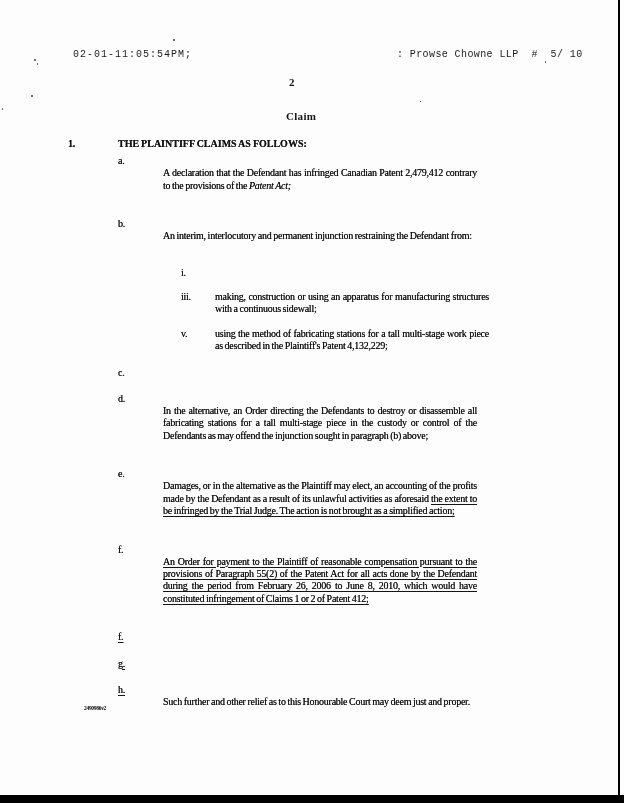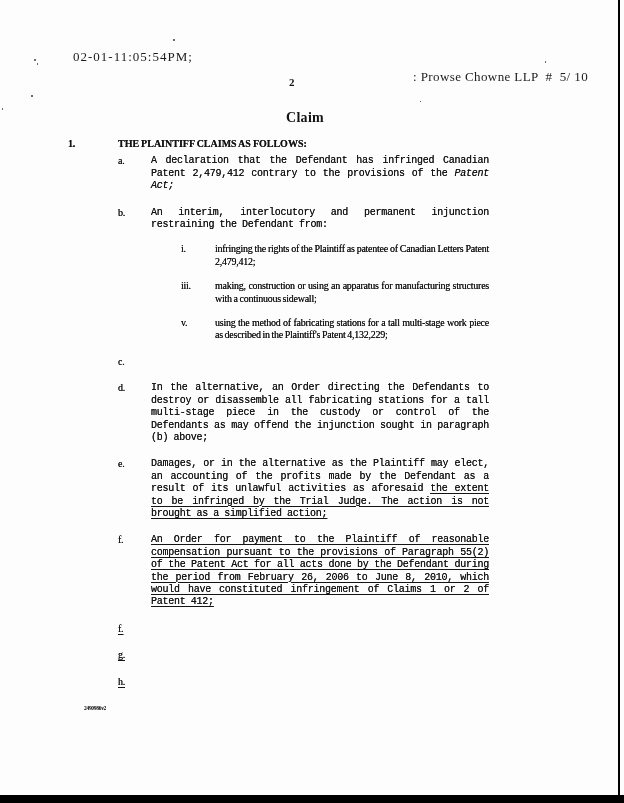--- a/index.html
+++ b/index.html
@@ -6,37 +6,37 @@
   body{
     width:624px;height:803px;position:relative;overflow:hidden;
     background:#ffffff;
     font-family:"Liberation Serif", serif;
     color:#141414;
   }
   .sheet{position:absolute;inset:0;background:#fdfdfd;overflow:hidden;}
 
   
   .fax-header{position:absolute;top:49px;left:0;width:100%;height:12px;
-    font-family:Liberation Serif, serif;font-size:13px;color:#1c1c1c;}
+    font-family:Liberation Mono, monospace;font-size:10px;color:#1c1c1c;}
   .fax-left{position:absolute;left:73px;top:0;letter-spacing:1px;white-space:pre;}
-  .fax-right{position:absolute;left:413px;top:0;letter-spacing:0.4px;white-space:pre;margin-top:20px;}
+  .fax-right{position:absolute;left:397px;top:0;letter-spacing:0.4px;white-space:pre;}
 
   .page-number{position:absolute;top:76px;left:289px;font-size:11px;font-weight:bold;}
-  .section-heading{position:absolute;top:110px;left:286px;font-size:14px;font-weight:bold;letter-spacing:0.3px;}
+  .section-heading{position:absolute;top:110px;left:286px;font-size:11px;font-weight:bold;letter-spacing:0.3px;}
 
   
   .claims{position:absolute;top:138px;left:68px;width:421px;
     font-size:10px;line-height:12.4px;letter-spacing:-0.25px;word-spacing:-0.5px;
     text-shadow:0 0 .4px rgba(0,0,0,.85);}
   .row{display:flex;align-items:flex-start;}
   .row.main .lbl{width:50px;flex:none;font-weight:bold;}
   .row.main .title{font-weight:bold;letter-spacing:0;text-align:center;}
   .row.item{margin-top:14px;padding-left:50px;}
   .row.item .lbl{width:33px;flex:none;}
-  .row.item .txt{width:338px;margin:0;text-align:justify;font-family:Liberation Mono, monospace;}
+  .row.item .txt{width:338px;margin:12px;text-align:justify;}
   .row.item.first{margin-top:5px;}
   .row.sub{margin-top:12px;padding-left:113px;}
   .row.sub .lbl{width:34px;flex:none;}
   .row.sub .txt{width:274px;margin:0;text-align:justify;}
   .u{text-decoration:underline;text-underline-offset:1.5px;}
   .lbl.u-label{text-decoration:underline;text-underline-offset:1.5px;}
   em{font-style:italic;}
 
   .doc-stamp{position:absolute;left:84px;top:705px;font-size:5.5px;font-weight:bold;
     letter-spacing:-0.3px;color:#000;filter:blur(0.35px);}
@@ -78,21 +78,20 @@
       <p class="txt"><span>A declaration that the Defendant has infringed Canadian Patent 2,479,412 contrary to the provisions of the </span><em>Patent Act;</em></p>
     </div>
 
     <div class="row item">
       <span class="lbl">b.</span>
       <p class="txt">An interim, interlocutory and permanent injunction restraining the Defendant from:</p>
     </div>
 
     <div class="row sub">
       <span class="lbl">i.</span>
-      <p class="txt">infringing the rights of the Plaintiff as patentee of Canadian Letters Patent 2,479,412;</p>
     </div>
 
     <div class="row sub">
       <span class="lbl">iii.</span>
       <p class="txt">making, construction or using an apparatus for manufacturing structures with a continuous sidewall;</p>
     </div>
 
 
     <div class="row sub">
       <span class="lbl">v.</span>
@@ -121,20 +120,21 @@
     <div class="row item">
       <span class="lbl u-label">f.</span>
     </div>
 
     <div class="row item">
       <span class="lbl u-label">g.</span>
     </div>
 
     <div class="row item">
       <span class="lbl u-label">h.</span>
+      <p class="txt">Such further and other relief as to this Honourable Court may deem just and proper.</p>
     </div>
 
   </div>
 
   <div class="doc-stamp">2490986v2</div>
 
   <div class="speck s1"></div>
   <div class="speck s2"></div>
   <div class="speck s3"></div>
   <div class="speck s4"></div>

